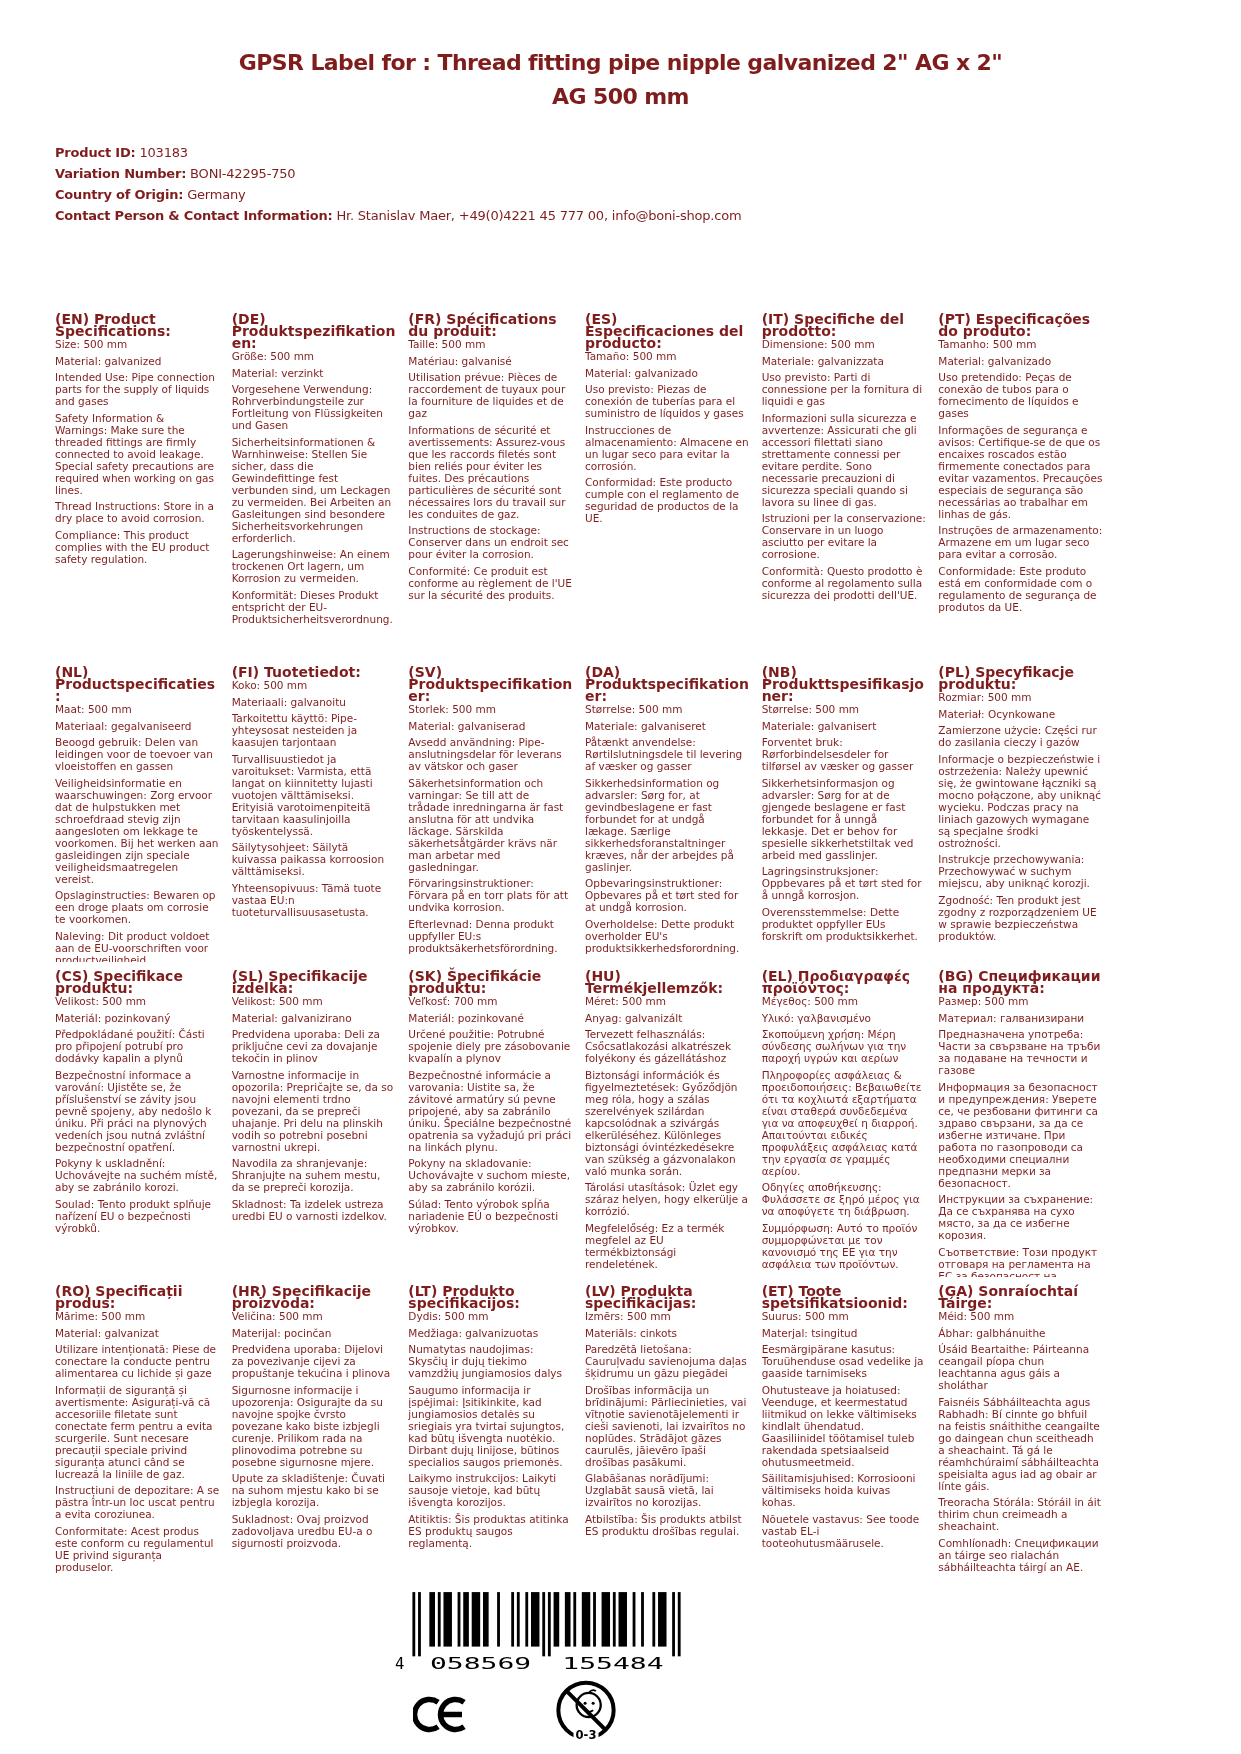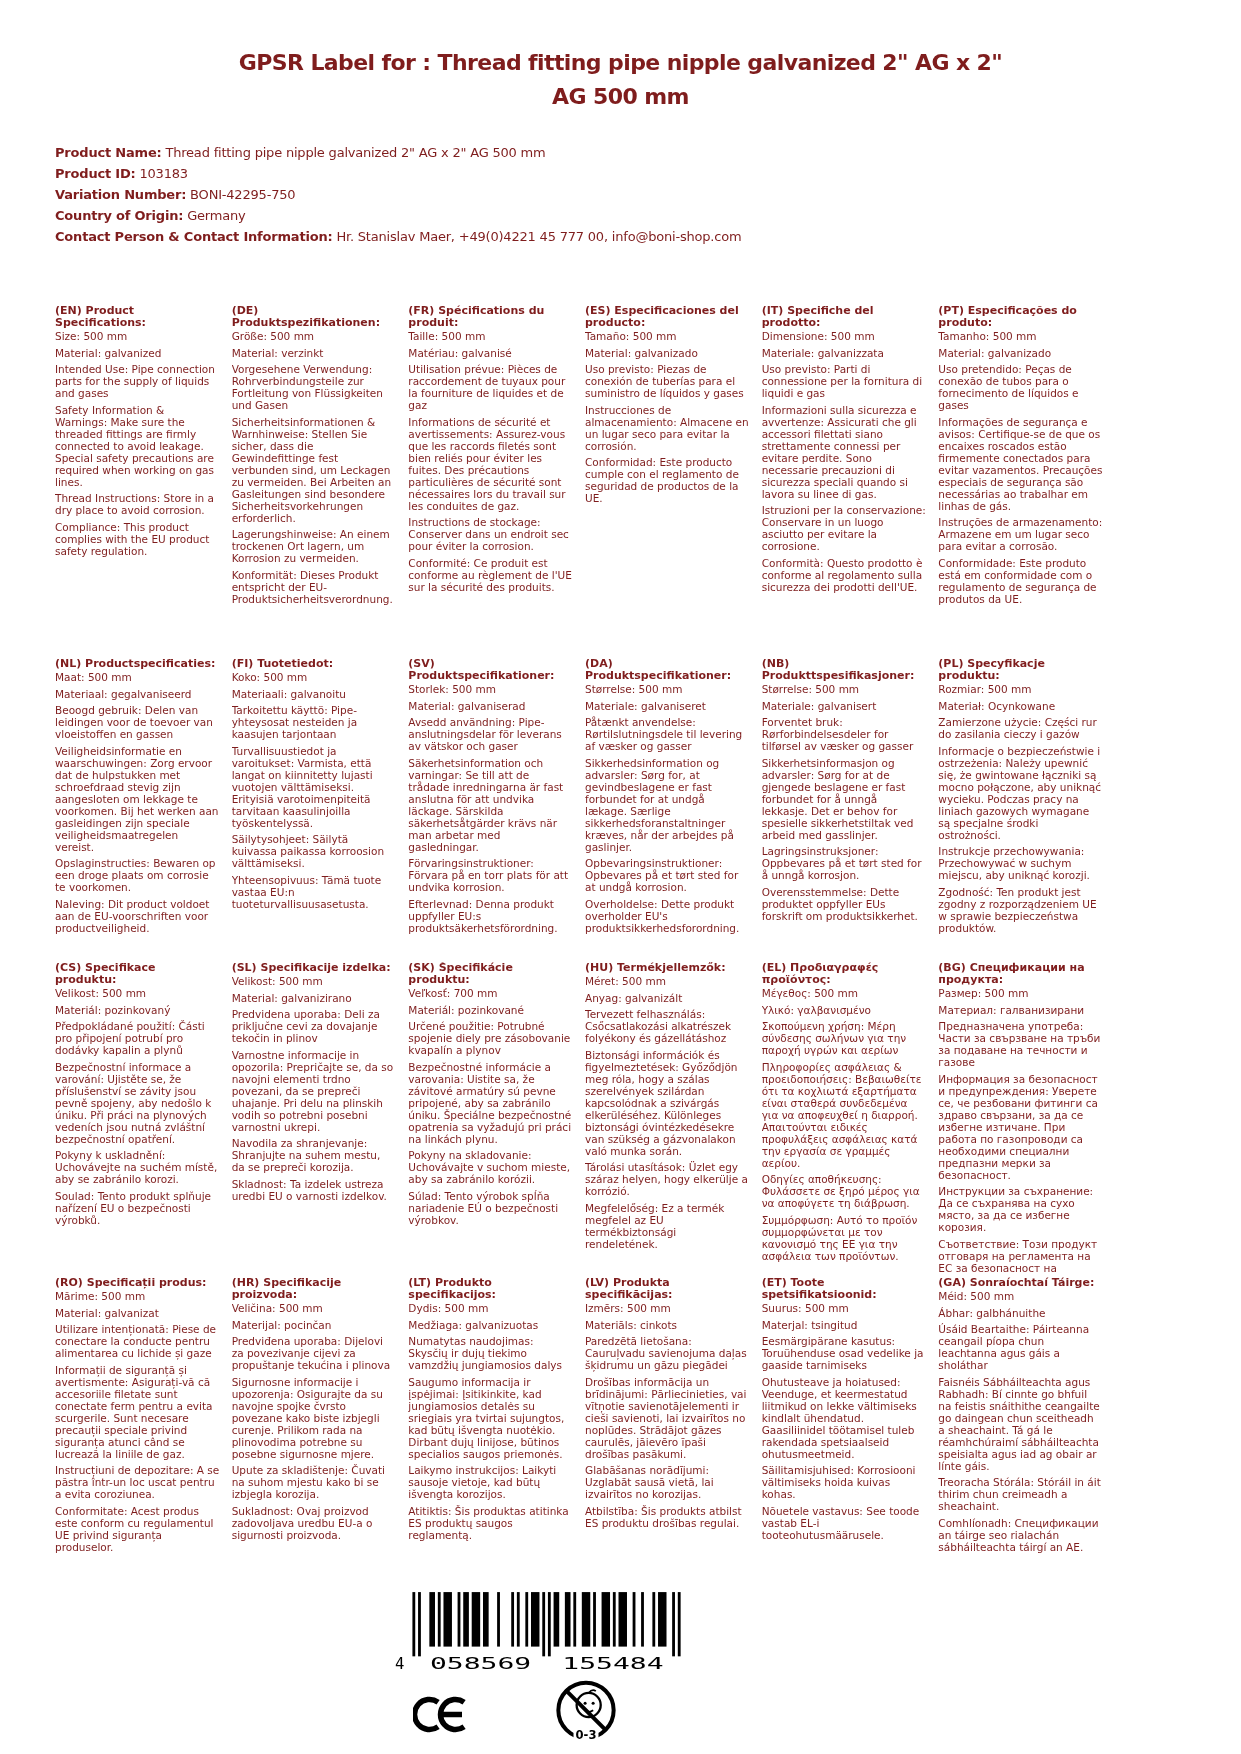--- a/index.html
+++ b/index.html
@@ -40,22 +40,22 @@
     display: grid;
     grid-template-columns: repeat(6, 1fr);
     grid-template-rows: 353px 304px 315px auto;
     column-gap: 12px;
     font-size: 10.5px;
     line-height: 12px;
   }
   .spec-block { overflow: hidden; }
   .spec-title {
     font-weight: bold;
-    font-size: 11px;
-    margin: 0 0 1px 0;
+    font-size: 14px;
+    margin: 8px 0 1px 0;
     overflow-wrap: break-word;
     word-break: break-word;
   }
   .spec-par {
     margin: 0 0 4.5px 0;
     overflow-wrap: break-word;
     word-break: break-word;
   }
   .barcode-wrap {
     position: absolute;
@@ -89,24 +89,20 @@
 <body>
 
 <div class="page">
 
   <div class="doc-title">
     <div>GPSR Label for : Thread fitting pipe nipple galvanized 2" AG x 2"</div>
     <div>AG 500 mm</div>
   </div>
 
   <div class="product-info">
-    <div>
-      <span class="label">Product Name:</span>
-      <span class="value">Thread fitting pipe nipple galvanized 2" AG x 2" AG 500 mm</span>
-    </div>
     <div>
       <span class="label">Product ID:</span>
       <span class="value">103183</span>
     </div>
     <div>
       <span class="label">Variation Number:</span>
       <span class="value">BONI-42295-750</span>
     </div>
     <div>
       <span class="label">Country of Origin:</span>

